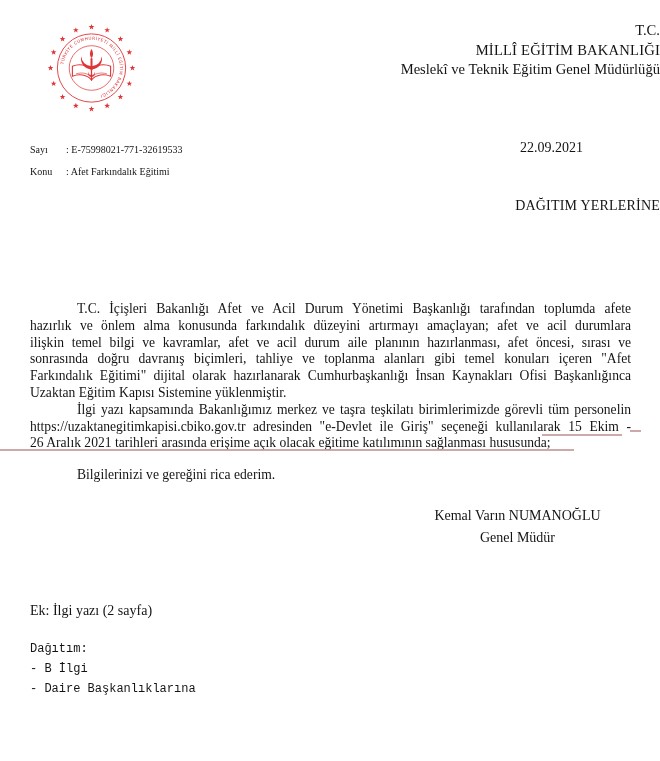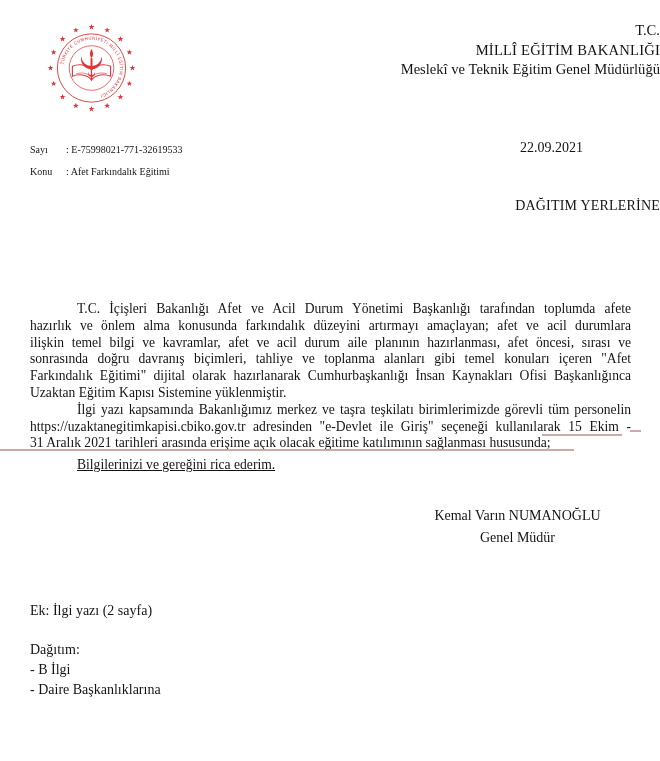--- a/index.html
+++ b/index.html
@@ -16,25 +16,25 @@
   .date { position:absolute; left:520px; top:140px; font-size:14px; }
   .recipient { position:absolute; left:0; right:0; top:198px; text-align:right;
                font-size:14px; letter-spacing:0.2px; }
   .ref { position:absolute; left:30px; top:245px; font-size:14px; line-height:19.5px; display:flex; }
   .ref .lbl { width:41px; flex:none; }
   .body { position:absolute; left:30px; top:301px; width:601px;
           font-size:13.6px; line-height:16.8px; }
   .bline { white-space:nowrap; text-align:justify; text-align-last:justify; }
   .para .bline:last-child { text-align-last:left; }
   .para .bline:first-child { text-indent:47px; }
-  .closing { margin-top:5px; margin-left:47px;text-decoration:underline; }
+  .closing { margin-top:15px; margin-left:47px; }
   .sig { position:absolute; left:430px; top:505px; width:175px; text-align:center;
          font-size:14px; line-height:21.5px; }
   .ek { position:absolute; left:30px; top:603px; font-size:14px; }
-  .dist { position:absolute; left:30px; top:640px; font-size:14px; line-height:19.8px; }
+  .dist { position:absolute; left:30px; top:640px; font-size:12px; line-height:19.8px;font-family:Liberation Mono, monospace; }
   .ann { position:absolute; height:1.8px; background:#c49a9a; opacity:0.85; }
   #ann-underline { left:542px; top:434px; width:80px; }
   #ann-tick      { left:630px; top:430px; width:11px; }
   #ann-long      { left:0px;   top:449px; width:574px; }
 </style>
 </head>
 <body>
 
 <div class="page">
 
@@ -105,21 +105,21 @@
         <div class="bline">T.C. İçişleri Bakanlığı Afet ve Acil Durum Yönetimi Başkanlığı tarafından toplumda afete</div>
         <div class="bline">hazırlık ve önlem alma konusunda farkındalık düzeyini artırmayı amaçlayan; afet ve acil durumlara</div>
         <div class="bline">ilişkin temel bilgi ve kavramlar, afet ve acil durum aile planının hazırlanması, afet öncesi, sırası ve</div>
         <div class="bline">sonrasında doğru davranış biçimleri, tahliye ve toplanma alanları gibi temel konuları içeren "Afet</div>
         <div class="bline">Farkındalık Eğitimi" dijital olarak hazırlanarak Cumhurbaşkanlığı İnsan Kaynakları Ofisi Başkanlığınca</div>
         <div class="bline">Uzaktan Eğitim Kapısı Sistemine yüklenmiştir.</div>
       </div>
     <div class="para">
         <div class="bline">İlgi yazı kapsamında Bakanlığımız merkez ve taşra teşkilatı birimlerimizde görevli tüm personelin</div>
         <div class="bline">https://uzaktanegitimkapisi.cbiko.gov.tr adresinden "e-Devlet ile Giriş" seçeneği kullanılarak 15 Ekim -</div>
-        <div class="bline">31 Aralık 2021 tarihleri arasında erişime açık olacak eğitime katılımının sağlanması hususunda;</div>
+        <div class="bline">26 Aralık 2021 tarihleri arasında erişime açık olacak eğitime katılımının sağlanması hususunda;</div>
       </div>
     <div class="closing">Bilgilerinizi ve gereğini rica ederim.</div>
   </div>
 
   <div class="ann" id="ann-underline"></div>
   <div class="ann" id="ann-tick"></div>
   <div class="ann" id="ann-long"></div>
 
   <div class="sig">
     <div>Kemal Varın NUMANOĞLU</div>

